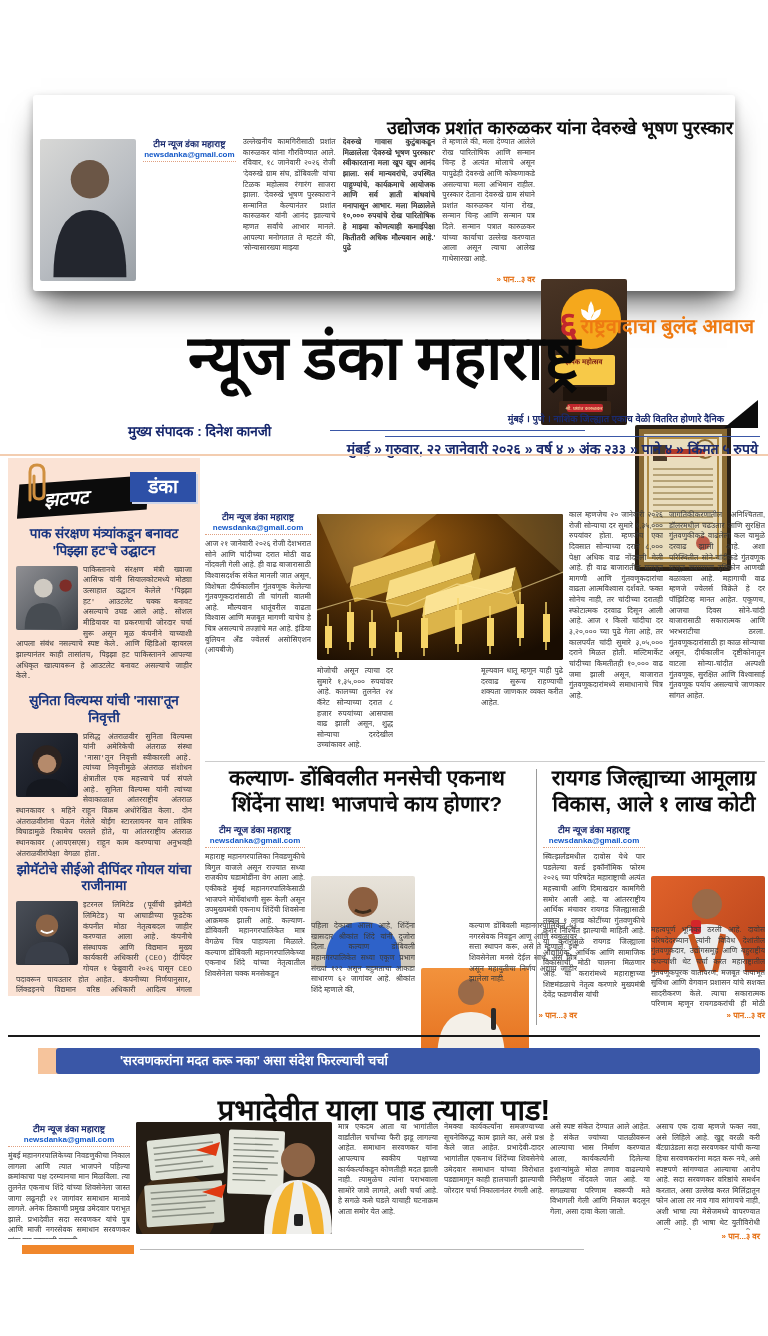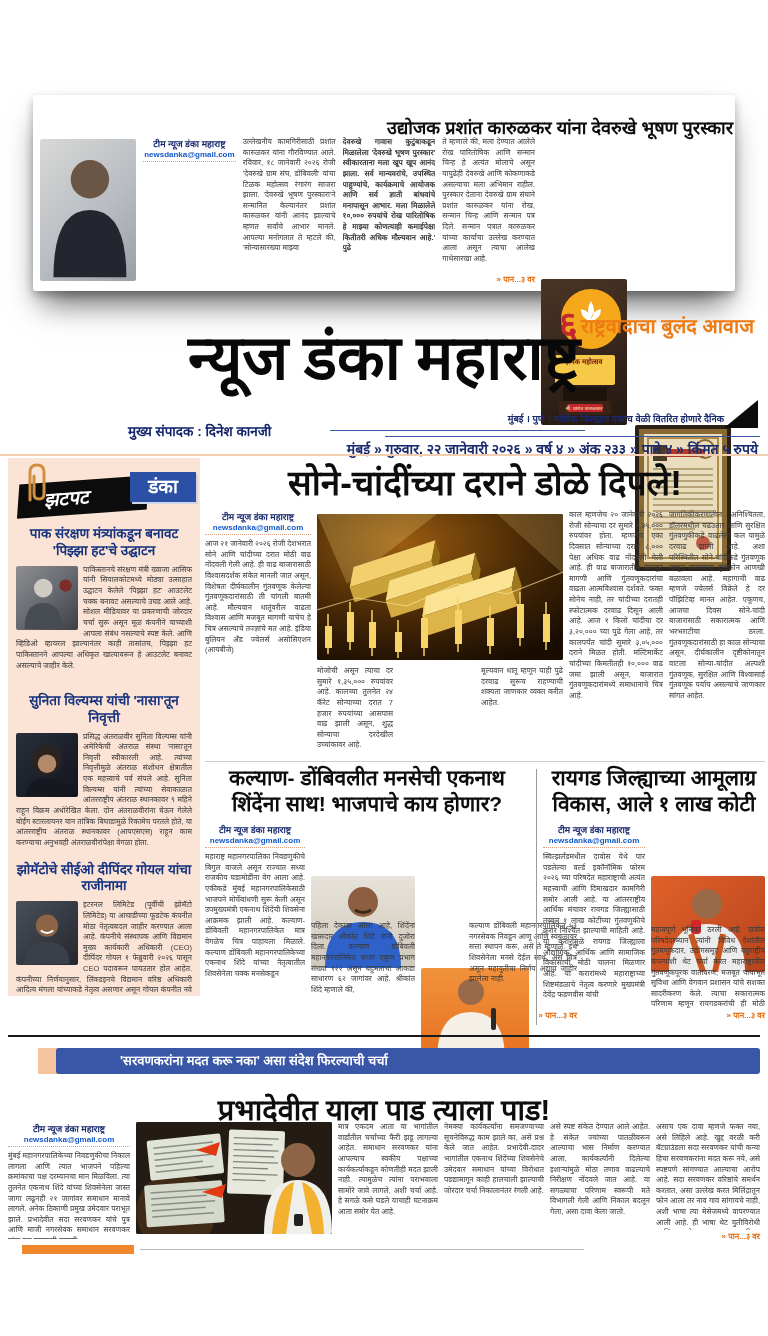--- a/index.html
+++ b/index.html
@@ -22,21 +22,21 @@
   
   #tagline{right:14px;top:12px;color:#ee7a12;font-weight:bold;font-size:20px;}
   #title{left:0;top:26px;width:100%;text-align:center;font-size:62px;font-weight:bold;color:#080808;
          font-family:"Liberation Serif",serif;line-height:1.05;}
   #dist{right:44px;top:112px;font-size:9.5px;font-weight:bold;color:#1a2a6e;}
   #flag{right:10px;top:100px;width:0;height:0;border-left:34px solid transparent;border-bottom:28px solid #0c0c0c;}
   #editor{left:128px;top:122px;font-size:13.5px;font-weight:bold;color:#13246b;}
   
   #sidebar{left:8px;top:458px;width:192px;height:538px;background:#fbe3d5;overflow:hidden;}
   .qhead{font-size:13.5px;line-height:1.25;margin:10px 6px 5px 6px;}
-  .qbody{margin:0 8px 6px 8px;font-size:7.5px;line-height:1.42;text-align:justify;color:#3a3a3a;}
+  .qbody{margin:0 8px 6px 8px;font-size:7.5px;line-height:1.42;text-align:justify;color:#3a3a3a;font-family:Liberation Mono, monospace;}
   .qphoto{float:left;width:62px;height:64px;margin:1px 5px 2px 0;}
   #zatpatBanner{position:relative;margin:14px 8px 0 10px;height:44px;}
   #zatpatBlack{position:absolute;left:0;top:8px;width:130px;height:34px;background:#0c0c0c;transform:rotate(-4deg) skewX(-8deg);}
   #zatpatTxt{position:absolute;left:26px;top:13px;color:#fff;font-size:19px;font-weight:bold;font-style:italic;transform:rotate(-4deg);}
   #dankaBox{position:absolute;left:112px;top:0;width:66px;height:30px;background:#2d50a7;color:#fff;
             font-size:19px;font-weight:bold;text-align:center;line-height:30px;box-shadow:2px 2px 0 #cfd6ea;}
   
   #goldHl{left:205px;top:458px;width:560px;font-size:35px;}
   #goldBody{left:205px;top:510px;width:560px;height:253px;}
   
@@ -172,21 +172,20 @@
         <svg viewBox="0 0 100 100">
             <circle cx="50" cy="38" r="18" fill="#8d6446"></circle>
             <path d="M14 100 Q14 64 50 64 Q86 64 86 100 Z" fill="#3a3f49"></path>
             <path d="M40 46 q10 8 20 0" stroke="#fff" stroke-width="3" fill="none"></path>
           </svg>
       </span>
       <span>इटरनल लिमिटेड (पूर्वीची झोमॅटो लिमिटेड) या आघाडीच्या फूडटेक कंपनीत मोठा नेतृत्वबदल जाहीर करण्यात आला आहे. कंपनीचे संस्थापक आणि विद्यमान मुख्य कार्यकारी अधिकारी (CEO) दीपिंदर गोयल १ फेब्रुवारी २०२६ पासून CEO पदावरून पायउतार होत आहेत. कंपनीच्या निर्णयानुसार, लिंक्डइनचे विद्यमान वरिष्ठ अधिकारी आदित्य मंगला यांच्याकडे नेतृत्व असणार असून गोयल कंपनीत नवे मुख्य तंत्रज्ञान अधिकारी म्हणून जबाबदारी स्वीकारतील.</span>
     </div>
   </div>
 
-  <div id="goldHl" class="abs hl">सोने-चांदींच्या दराने डोळे दिपले!</div>
   <div id="goldBody" class="abs">
     <div class="abs" style="left:0;top:0;width:106px;height:253px;">
       <div class="byline">
         <span class="nm">टीम न्यूज डंका महाराष्ट्र</span>
         <span class="em">newsdanka@gmail.com</span>
       </div>
       <div class="colTxt" style="height:208px;">आज २१ जानेवारी २०२६ रोजी देशभरात सोने आणि चांदीच्या दरात मोठी वाढ नोंदवली गेली आहे. ही वाढ बाजारासाठी विश्वासदर्शक संकेत मानली जात असून, विशेषतः दीर्घकालीन गुंतवणूक केलेल्या गुंतवणूकदारांसाठी ती चांगली बातमी आहे. मौल्यवान धातूंवरील वाढता विश्वास आणि मजबूत मागणी याचेच हे चित्र असल्याचे तज्ज्ञांचे मत आहे. इंडिया बुलियन अँड ज्वेलर्स असोसिएशन (आयबीजे)</div>
     </div>
     <div class="abs ph" style="left:112px;top:4px;width:246px;height:146px;background:#1b0e02;">
       <svg viewBox="0 0 246 146">
@@ -239,21 +238,21 @@
           <rect x="170" y="104" width="7" height="28"></rect>
             <line x1="173" y1="92" x2="173" y2="140" stroke="#f6d468" stroke-width="1.5"></line>
           <rect x="200" y="90" width="7" height="34"></rect>
             <line x1="203" y1="78" x2="203" y2="132" stroke="#f6d468" stroke-width="1.5"></line>
           <rect x="226" y="100" width="7" height="28"></rect>
             <line x1="229" y1="88" x2="229" y2="136" stroke="#f6d468" stroke-width="1.5"></line>
         </g>
         <polyline points="0,96 40,84 90,92 140,70 190,80 246,58" fill="none" stroke="#ffe9a0" stroke-width="1.2" opacity="0.6"></polyline>
       </svg>
     </div>
-    <div class="colTxt abs" style="left:112px;top:156px;width:76px;height:97px;">मोजोची असून त्याचा दर सुमारे १,३५,००० रुपयांवर आहे. कालच्या तुलनेत २४ कॅरेट सोन्याच्या दरात 7 हजार रुपयांच्या आसपास वाढ झाली असून, शुद्ध सोन्याचा दरदेखील उच्चांकावर आहे.</div>
+    <div class="colTxt abs" style="left:112px;top:156px;width:76px;height:97px;">मोजोची असून त्याचा दर सुमारे १,३५,००० रुपयांवर आहे. कालच्या तुलनेत २४ कॅरेट सोन्याच्या दरात ८ हजार रुपयांच्या आसपास वाढ झाली असून, शुद्ध सोन्याचा दरदेखील उच्चांकावर आहे.</div>
     <div class="colTxt abs" style="left:276px;top:156px;width:82px;height:97px;">मूल्यवान धातू म्हणून याही पुढे दरवाढ सुरूच राहण्याची शक्यता जाणकार व्यक्त करीत आहेत.</div>
     <div class="colTxt abs" style="left:364px;top:0;width:94px;height:253px;">काल म्हणजेच २० जानेवारी २०२६ रोजी सोन्याचा दर सुमारे १,३५,००० रुपयांवर होता. म्हणजेच एका दिवसात सोन्याच्या दरात ८,००० पेक्षा अधिक वाढ नोंदवली गेली आहे. ही वाढ बाजारातील मजबूत मागणी आणि गुंतवणूकदारांचा वाढता आत्मविश्वास दर्शवते. फक्त सोनेच नाही, तर चांदीच्या दरातही स्फोटात्मक दरवाढ दिसून आली आहे. आज १ किलो चांदीचा दर ३,२०,००० च्या पुढे गेला आहे, तर कालपर्यंत चांदी सुमारे ३,०५,००० दराने मिळत होती. मल्टिमार्केट चांदीच्या किमतीतही १०,००० वाढ जमा झाली असून, बाजारात गुंतवणूकदारांमध्ये समाधानाचे चित्र आहे.</div>
     <div class="colTxt abs" style="left:464px;top:0;width:96px;height:253px;">जागतिकीकरणातील अनिश्चितता, डॉलरमधील चढउतार आणि सुरक्षित गुंतवणुकीकडे वाढलेला कल यामुळे दरवाढ झाली आहे. अशा परिस्थितीत सोने-चांदीकडे गुंतवणूक म्हणून बघण्याचा दृष्टिकोन आणखी बळावला आहे. महागाची वाढ म्हणजे ज्वेलर्स विक्रेते हे दर पॉझिटिव्ह मानत आहेत. एकूणच, आजचा दिवस सोने-चांदी बाजारासाठी सकारात्मक आणि भरभराटीचा ठरला. गुंतवणूकदारांसाठी हा काळ सोन्याचा असून, दीर्घकालीन दृष्टीकोनातून वाटला सोन्या-चांदीत अल्पशी गुंतवणूक, सुरक्षित आणि विश्वासार्ह गुंतवणूक पर्याय असल्याचे जाणकार सांगत आहेत.</div>
   </div>
 
   <div id="middle" class="abs">
     <div class="abs" style="left:205px;top:-4px;width:560px;height:1px;background:#cccccc;"></div>
 
     <div class="abs" style="left:205px;top:0;width:324px;height:268px;">
       <div class="hl midHl">कल्याण- डोंबिवलीत मनसेची एकनाथ शिंदेंना साथ! भाजपाचे काय होणार?</div>

